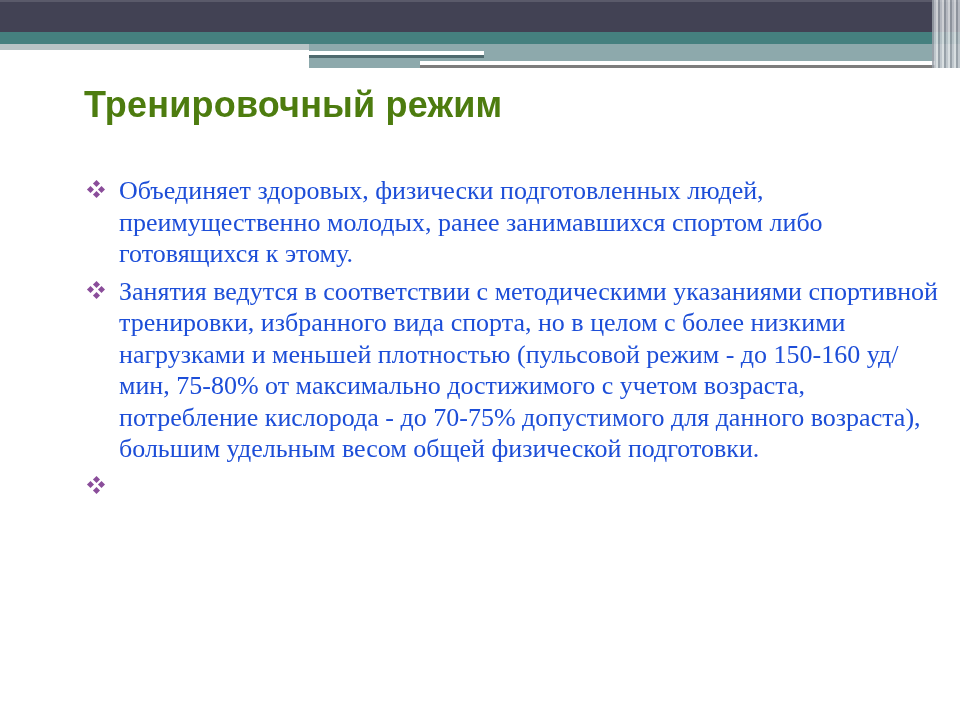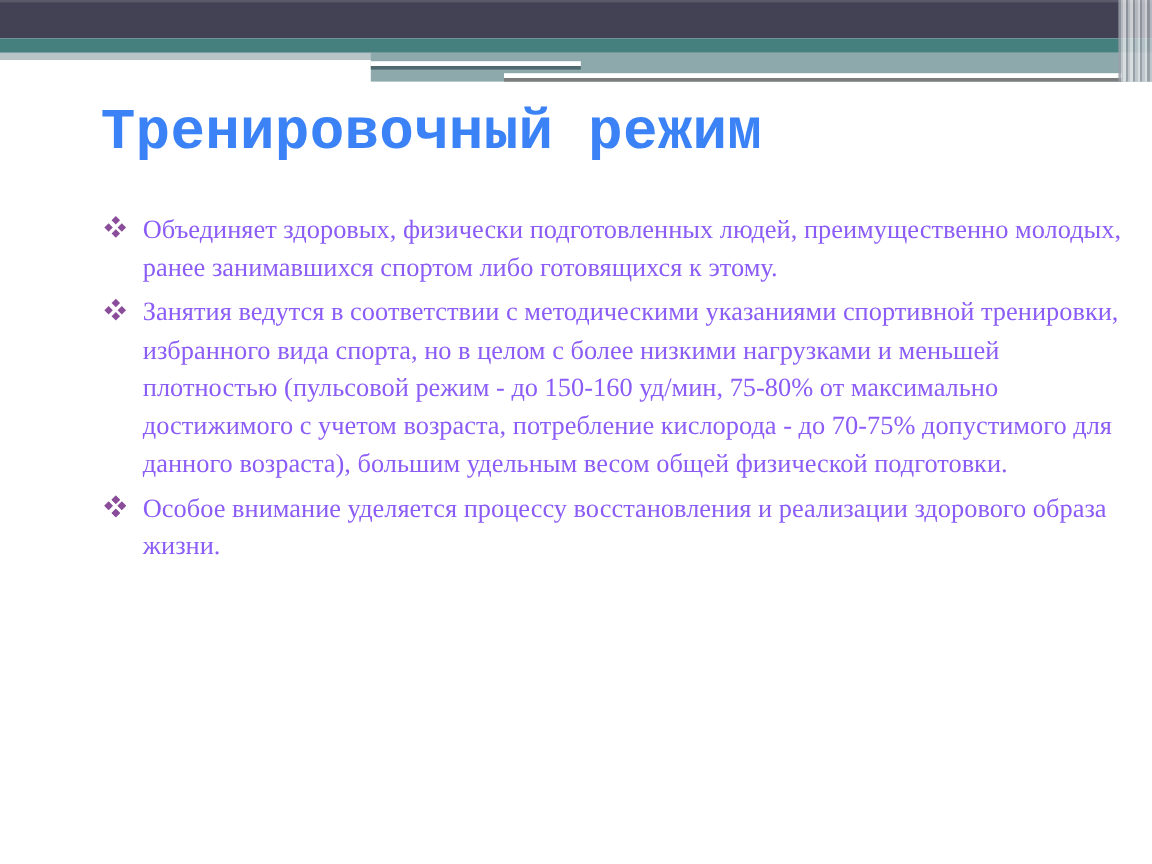--- a/index.html
+++ b/index.html
@@ -13,25 +13,25 @@
   .teal-shadow { position: absolute; left: 0; top: 44px; width: 310px; height: 6px; background: #b8c4c6; }
   .teal-ext { position: absolute; left: 309px; top: 44px; width: 651px; height: 24px; background: #8da9ac; }
   .white-stripe-1 { position: absolute; left: 309px; top: 51px; width: 175px; height: 4px; background: #ffffff; }
   .dark-stripe-1 { position: absolute; left: 309px; top: 55px; width: 175px; height: 3px; background: #4f6a6e; }
   .white-stripe-2 { position: absolute; left: 420px; top: 61px; width: 515px; height: 4px; background: #ffffff; }
   .grey-stripe-2 { position: absolute; left: 420px; top: 65px; width: 515px; height: 3px; background: #7d7d7d; }
   .right-ribs { position: absolute; right: 0; top: 0; width: 28px; height: 68px;
     background: repeating-linear-gradient(90deg, #9aa0a8 0 2px, #c8ccd2 2px 4px, #e6e8ea 4px 6px); opacity: 0.85; }
   .title {
     position: absolute; left: 84px; top: 84px; margin: 0;
-    font-family: Liberation Mono, monospace;
-    font-weight: bold; font-size: 48px; color: #3b82f6; letter-spacing: 0.2px;
+    font-family: Liberation Sans, sans-serif;
+    font-weight: bold; font-size: 36px; color: #4d7c0f; letter-spacing: 0.2px;
   }
   .bullets { position: absolute; left: 86px; top: 175px; width: 860px; margin: 0; padding: 0; list-style: none; }
-  .bullet { position: relative; padding-left: 33px; font-size: 22px; line-height: 31.5px; color: #8b5cf6; margin-bottom: 6px; }
+  .bullet { position: relative; padding-left: 33px; font-size: 26px; line-height: 31.5px; color: #1d4ed8; margin-bottom: 6px; }
   .bullet-icon { position: absolute; left: 2px; top: 6px; width: 16px; height: 16px; }
   .bullet-icon i { position: absolute; width: 5px; height: 5px; background: #8a4d9a; transform: rotate(45deg); }
   .bullet-icon i:nth-child(1) { left: 5.5px; top: 0; }
   .bullet-icon i:nth-child(2) { left: 0; top: 5.5px; }
   .bullet-icon i:nth-child(3) { left: 11px; top: 5.5px; }
   .bullet-icon i:nth-child(4) { left: 5.5px; top: 11px; }
 </style>
 </head>
 <body>
 
@@ -70,22 +70,13 @@
     <span>Занятия ведутся в соответствии с методическими указаниями спортивной тренировки, избранного вида спорта, но в целом с более низкими нагрузками и меньшей плотностью (пульсовой режим - до 150-160 уд/мин, 75-80% от максимально достижимого с учетом возраста, потребление кислорода - до 70-75% допустимого для данного возраста), большим удельным весом общей физической подготовки.</span>
   </li>
   <li class="bullet">
     <span class="bullet-icon">
         <i></i>
         <i></i>
         <i></i>
         <i></i>
       </span>
   </li>
-  <li class="bullet">
-    <span class="bullet-icon">
-        <i></i>
-        <i></i>
-        <i></i>
-        <i></i>
-      </span>
-    <span> Особое внимание уделяется процессу восстановления и реализации здорового образа жизни.</span>
-  </li>
 </ul>
 
 </body></html>

